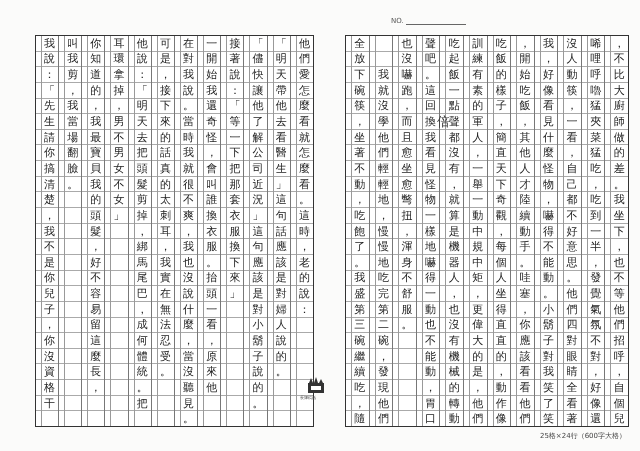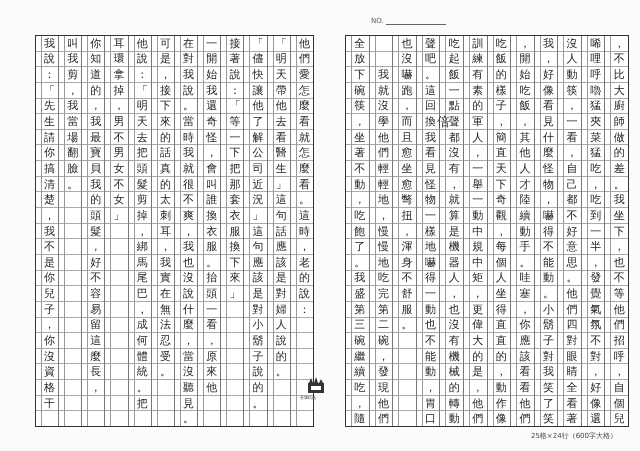--- a/index.html
+++ b/index.html
@@ -5,24 +5,24 @@
   html,body{margin:0;padding:0;}
   body{width:640px;height:451px;background:#fbfbfa;position:relative;overflow:hidden;font-family:"DejaVu Serif",serif;}
   .page{position:absolute;top:35px;height:392px;border:1.5px solid #333;display:flex;flex-direction:row-reverse;box-sizing:border-box;background:#fff;}
   .page.left{left:35px;width:279px;}
   .page.right{left:345px;width:284px;}
   .col{flex:1;display:flex;flex-direction:column;border-left:1px solid #777;position:relative;}
   .col:last-child{border-left:none;}
   .col .gap{position:absolute;top:0;bottom:0;left:0;width:5px;border-right:1px solid #999;}
   .cell{flex:1;border-bottom:1px solid #aaa;display:flex;align-items:center;justify-content:center;font-size:11px;line-height:1;color:#222;padding-left:5px;box-sizing:border-box;}
   .cell:last-child{border-bottom:none;}
-  .no{position:absolute;left:343px;top:17px;font-size:7px;color:#555;font-family:"DejaVu Sans",sans-serif;padding-left:28px;}
+  .no{position:absolute;left:363px;top:17px;font-size:7px;color:#555;font-family:"DejaVu Sans",sans-serif;padding-left:28px;}
   .no .line{display:inline-block;width:60px;border-bottom:1px solid #666;margin-left:2px;position:relative;top:2px;}
   .no .num{position:absolute;left:35px;top:-7px;font-size:9px;color:#333;font-family:"DejaVu Serif",serif;margin-top:32px;}
-  .footer{position:absolute;right:23px;top:431px;font-size:7px;color:#444;font-family:"DejaVu Sans",sans-serif;}
+  .footer{position:absolute;right:14px;top:431px;font-size:7px;color:#444;font-family:"DejaVu Sans",sans-serif;}
   .logo{position:absolute;left:307px;top:376px;width:18px;height:18px;}
   .logo-caption{position:absolute;left:300px;top:395px;font-size:4px;color:#555;font-family:"DejaVu Sans",sans-serif;}
   .annot{position:absolute;font-size:13px;color:#333;}
 </style>
 </head>
 <body>
 
 <div class="no">
   <span>NO.</span><span class="line"></span>
   <span class="num">P11</span>

